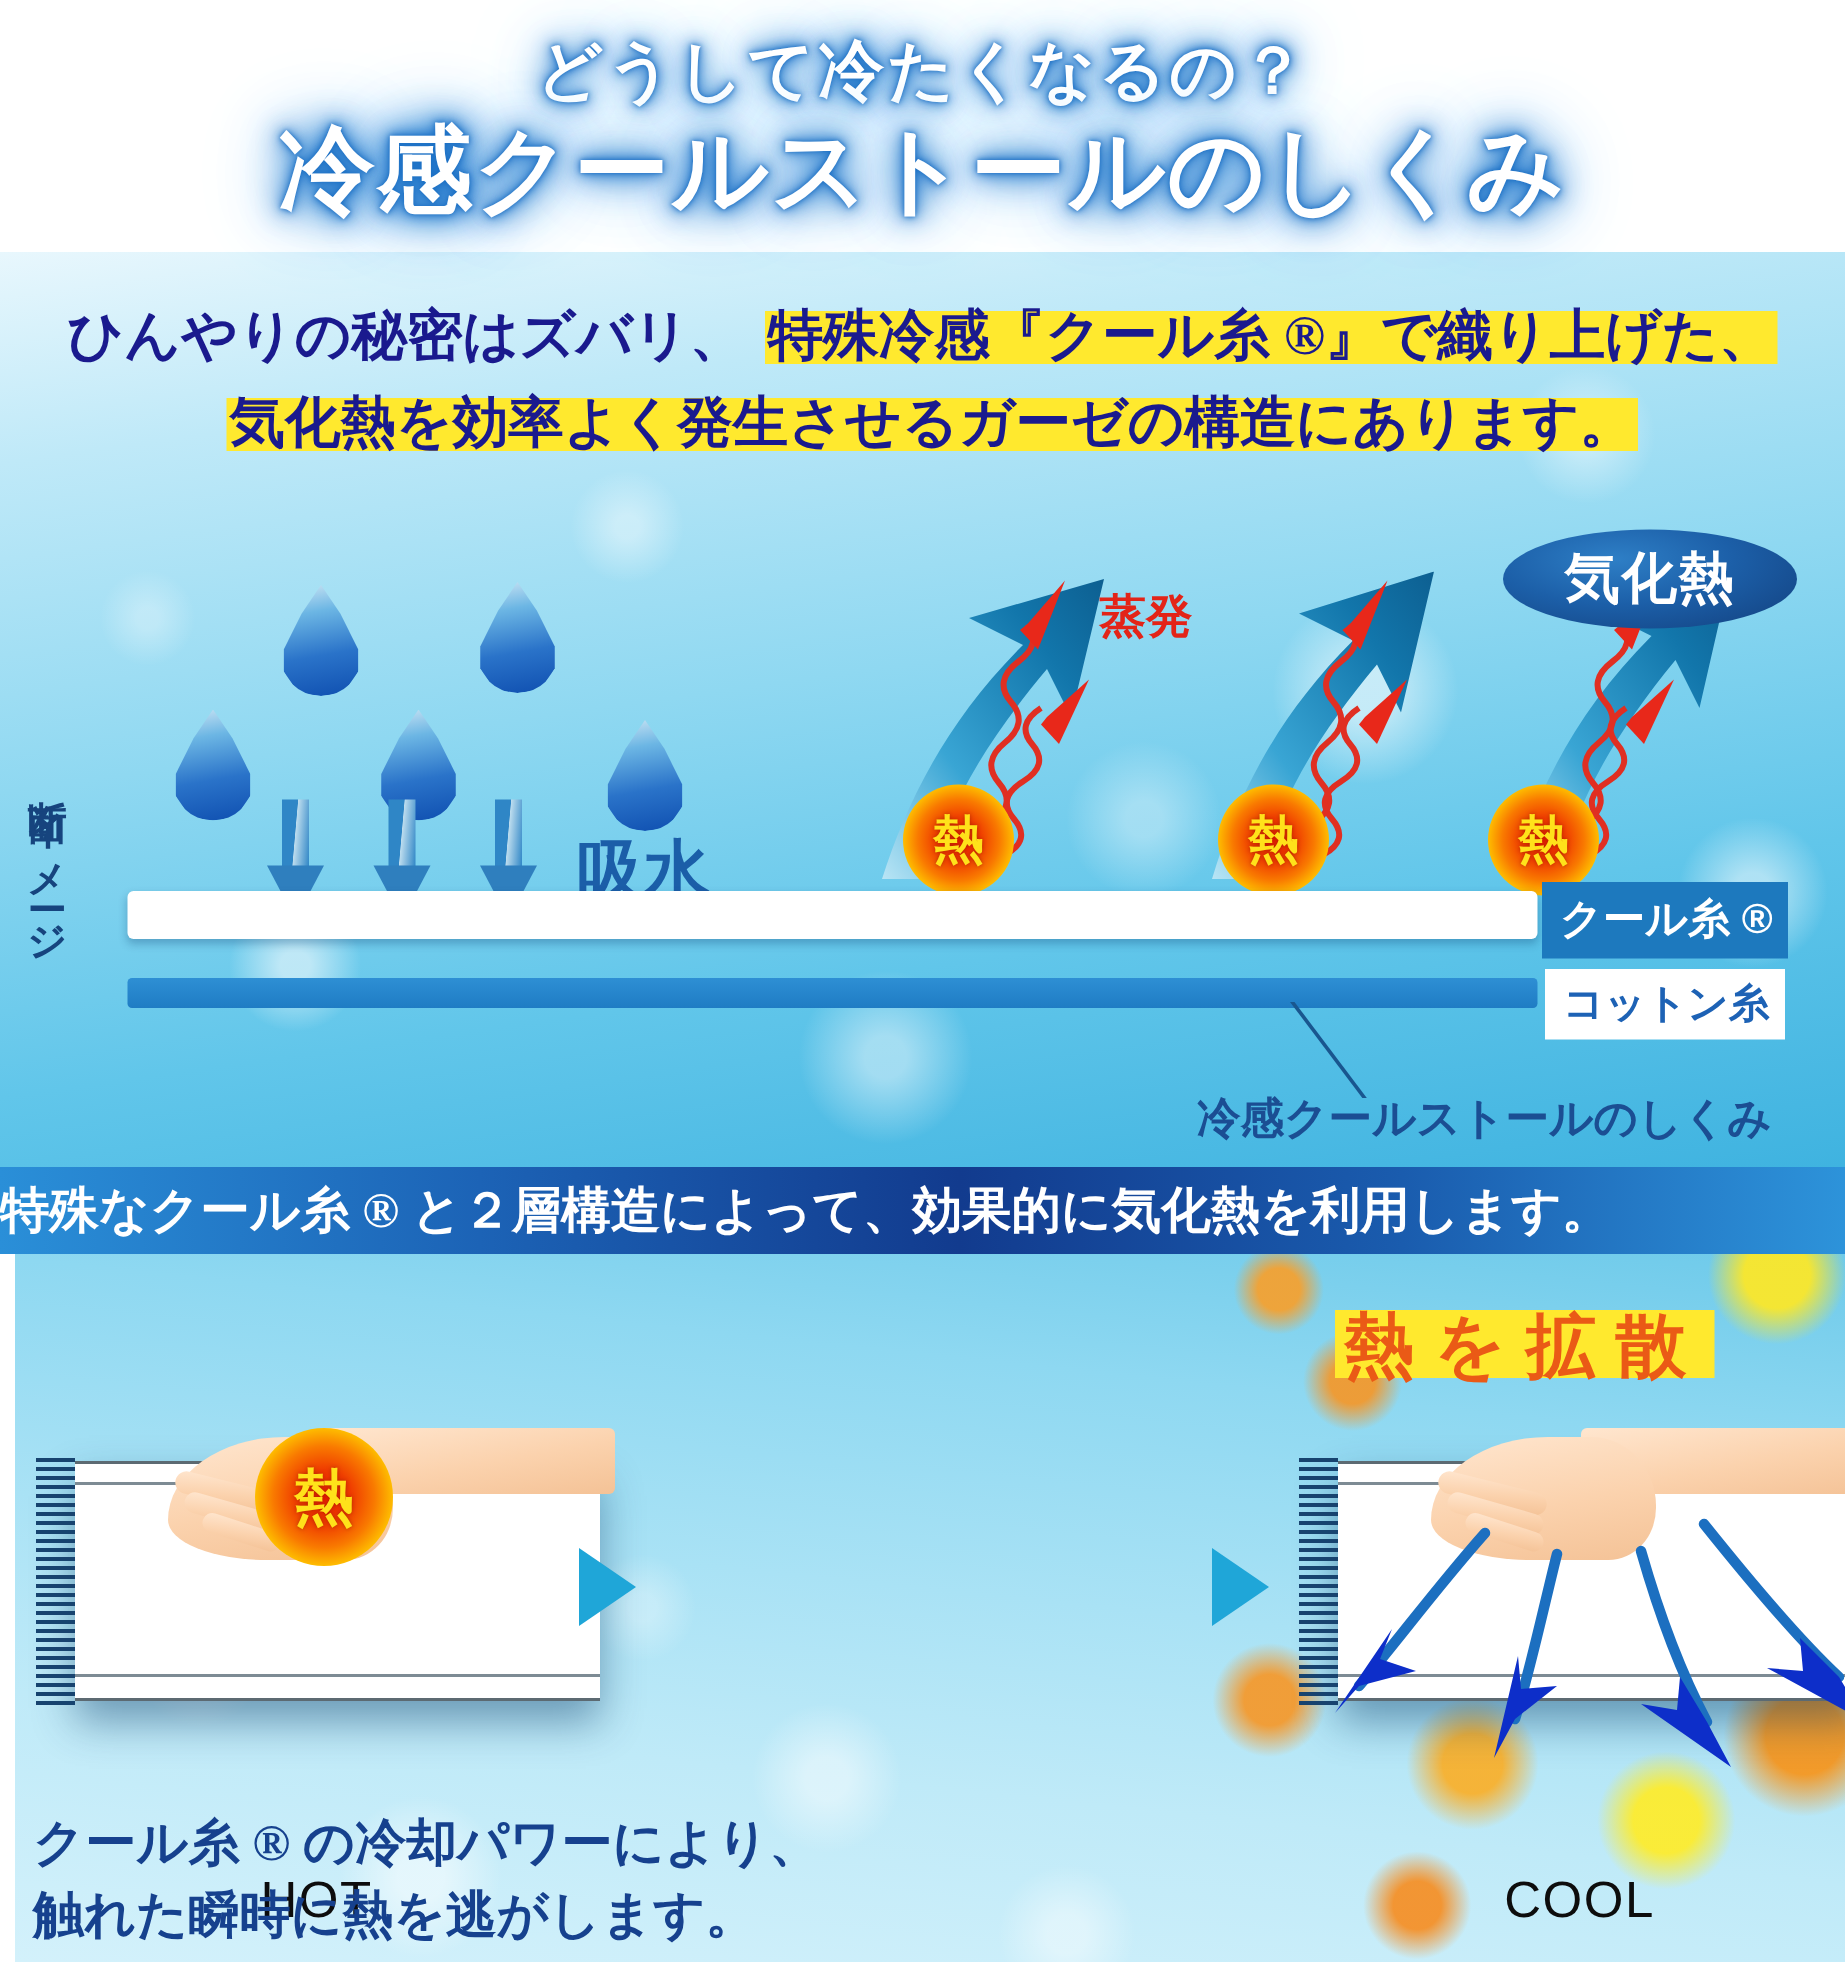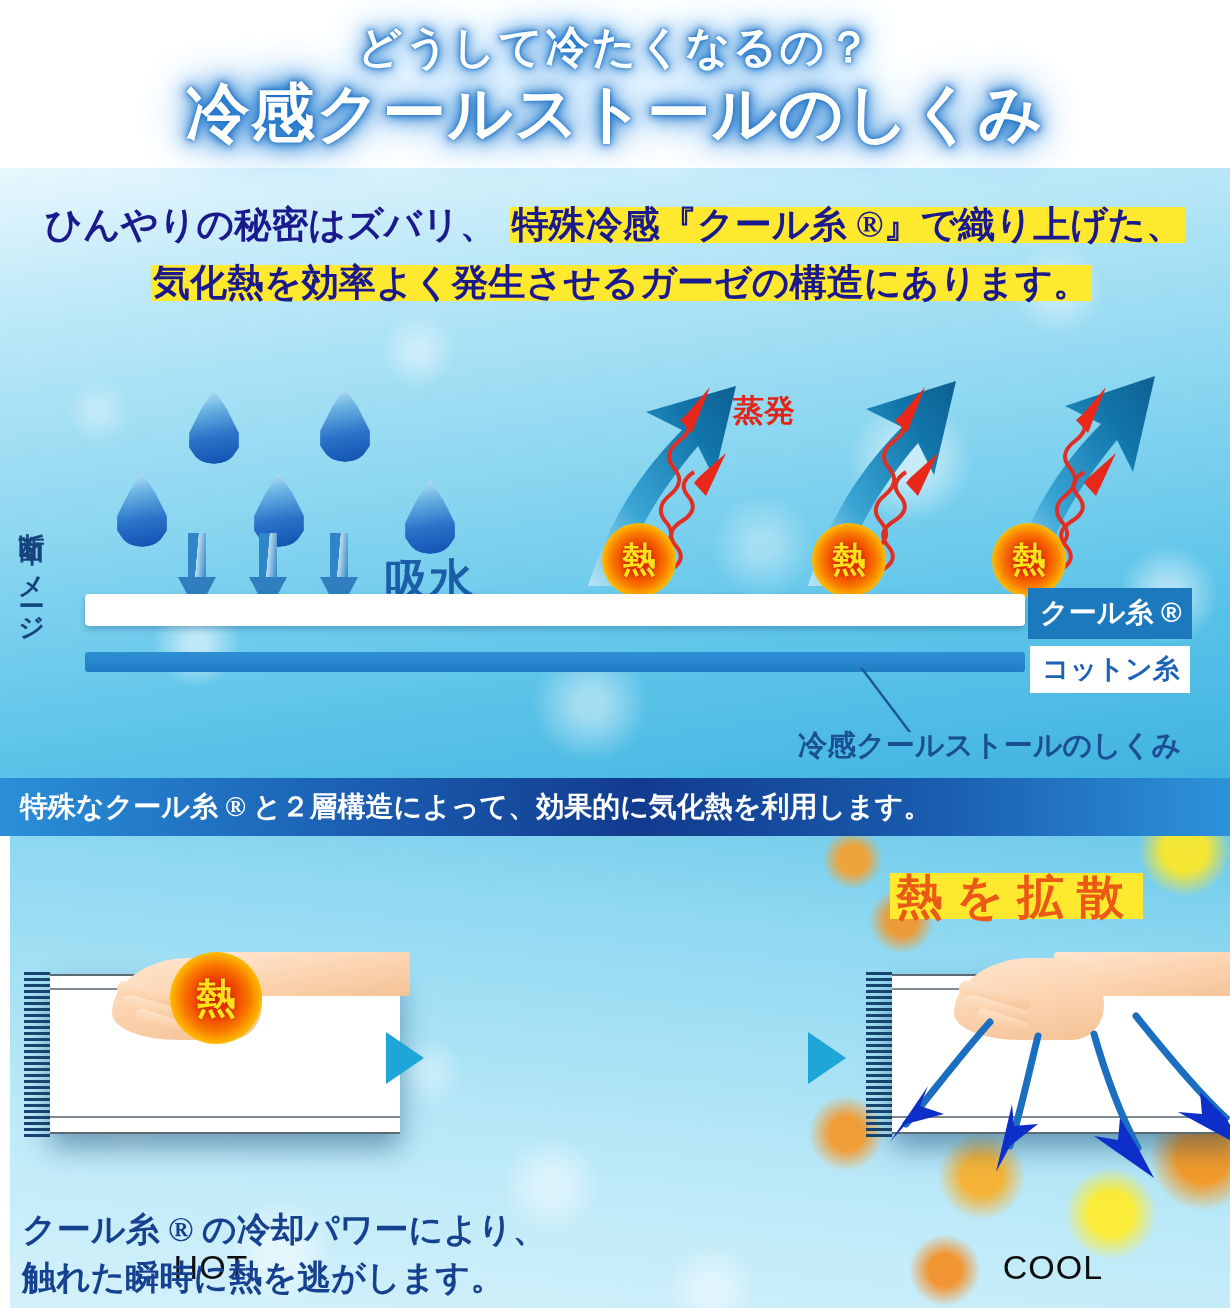--- a/index.html
+++ b/index.html
@@ -165,21 +165,21 @@
     letter-spacing:1px;
   }
 
   
   .banner {
     position:absolute; left:0; top:778px; width:1230px; height:58px;
     background:linear-gradient(90deg,#2a8fd8 0%,#1c63b6 26%,#123b8e 52%,#1a5cae 76%,#2d93da 100%);
     display:flex; align-items:center;
   }
   .banner span {
-    color:#ffffff; font-size:28px; font-weight:bold; padding-left:20px; white-space:nowrap;
+    color:#ffffff; font-size:33px; font-weight:bold; white-space:nowrap;
   }
 
   
   .sec2 {
     position:absolute; left:10px; top:836px; width:1230px; height:472px;
     background:
       radial-gradient(circle at 68.5% 5%,  rgba(247,160,44,.92) 0 14px, rgba(247,160,44,0) 30px),
       radial-gradient(circle at 95.5% 3%,  rgba(255,232,36,.92) 0 22px, rgba(255,232,36,0) 46px),
       radial-gradient(circle at 72.5% 18%, rgba(247,150,36,.90) 0 15px, rgba(247,150,36,0) 33px),
       radial-gradient(circle at 68%  63%,  rgba(247,150,36,.90) 0 17px, rgba(247,150,36,0) 38px),
@@ -368,20 +368,21 @@
       </svg>
     </div>
     <div class="wiggle" style="left:1050px;top:280px;">
       <svg width="170" height="130" viewBox="0 0 170 130">
         <path d="M10,122 q18,-10 6,-24 q-12,-14 6,-25 q18,-11 6,-25 q-11,-13 6,-24" fill="none" stroke="#e02f22" stroke-width="4"></path>
         <path d="M38,30 L66,5 L46,48 L34,35 Z" fill="#e8281a"></path>
       </svg>
     </div>
 
     <div class="johatsu">蒸発</div>
+    <div class="kikanetsu">気化熱</div>
 
     <div class="heat h1">熱</div>
     <div class="heat h2">熱</div>
     <div class="heat h3">熱</div>
 
     <div class="layer-cool"></div>
     <div class="layer-cotton"></div>
     <div class="tag tag-cotton">コットン糸</div>
     <div class="tag tag-cool">クール糸 ®</div>
     <div class="leader"></div>

